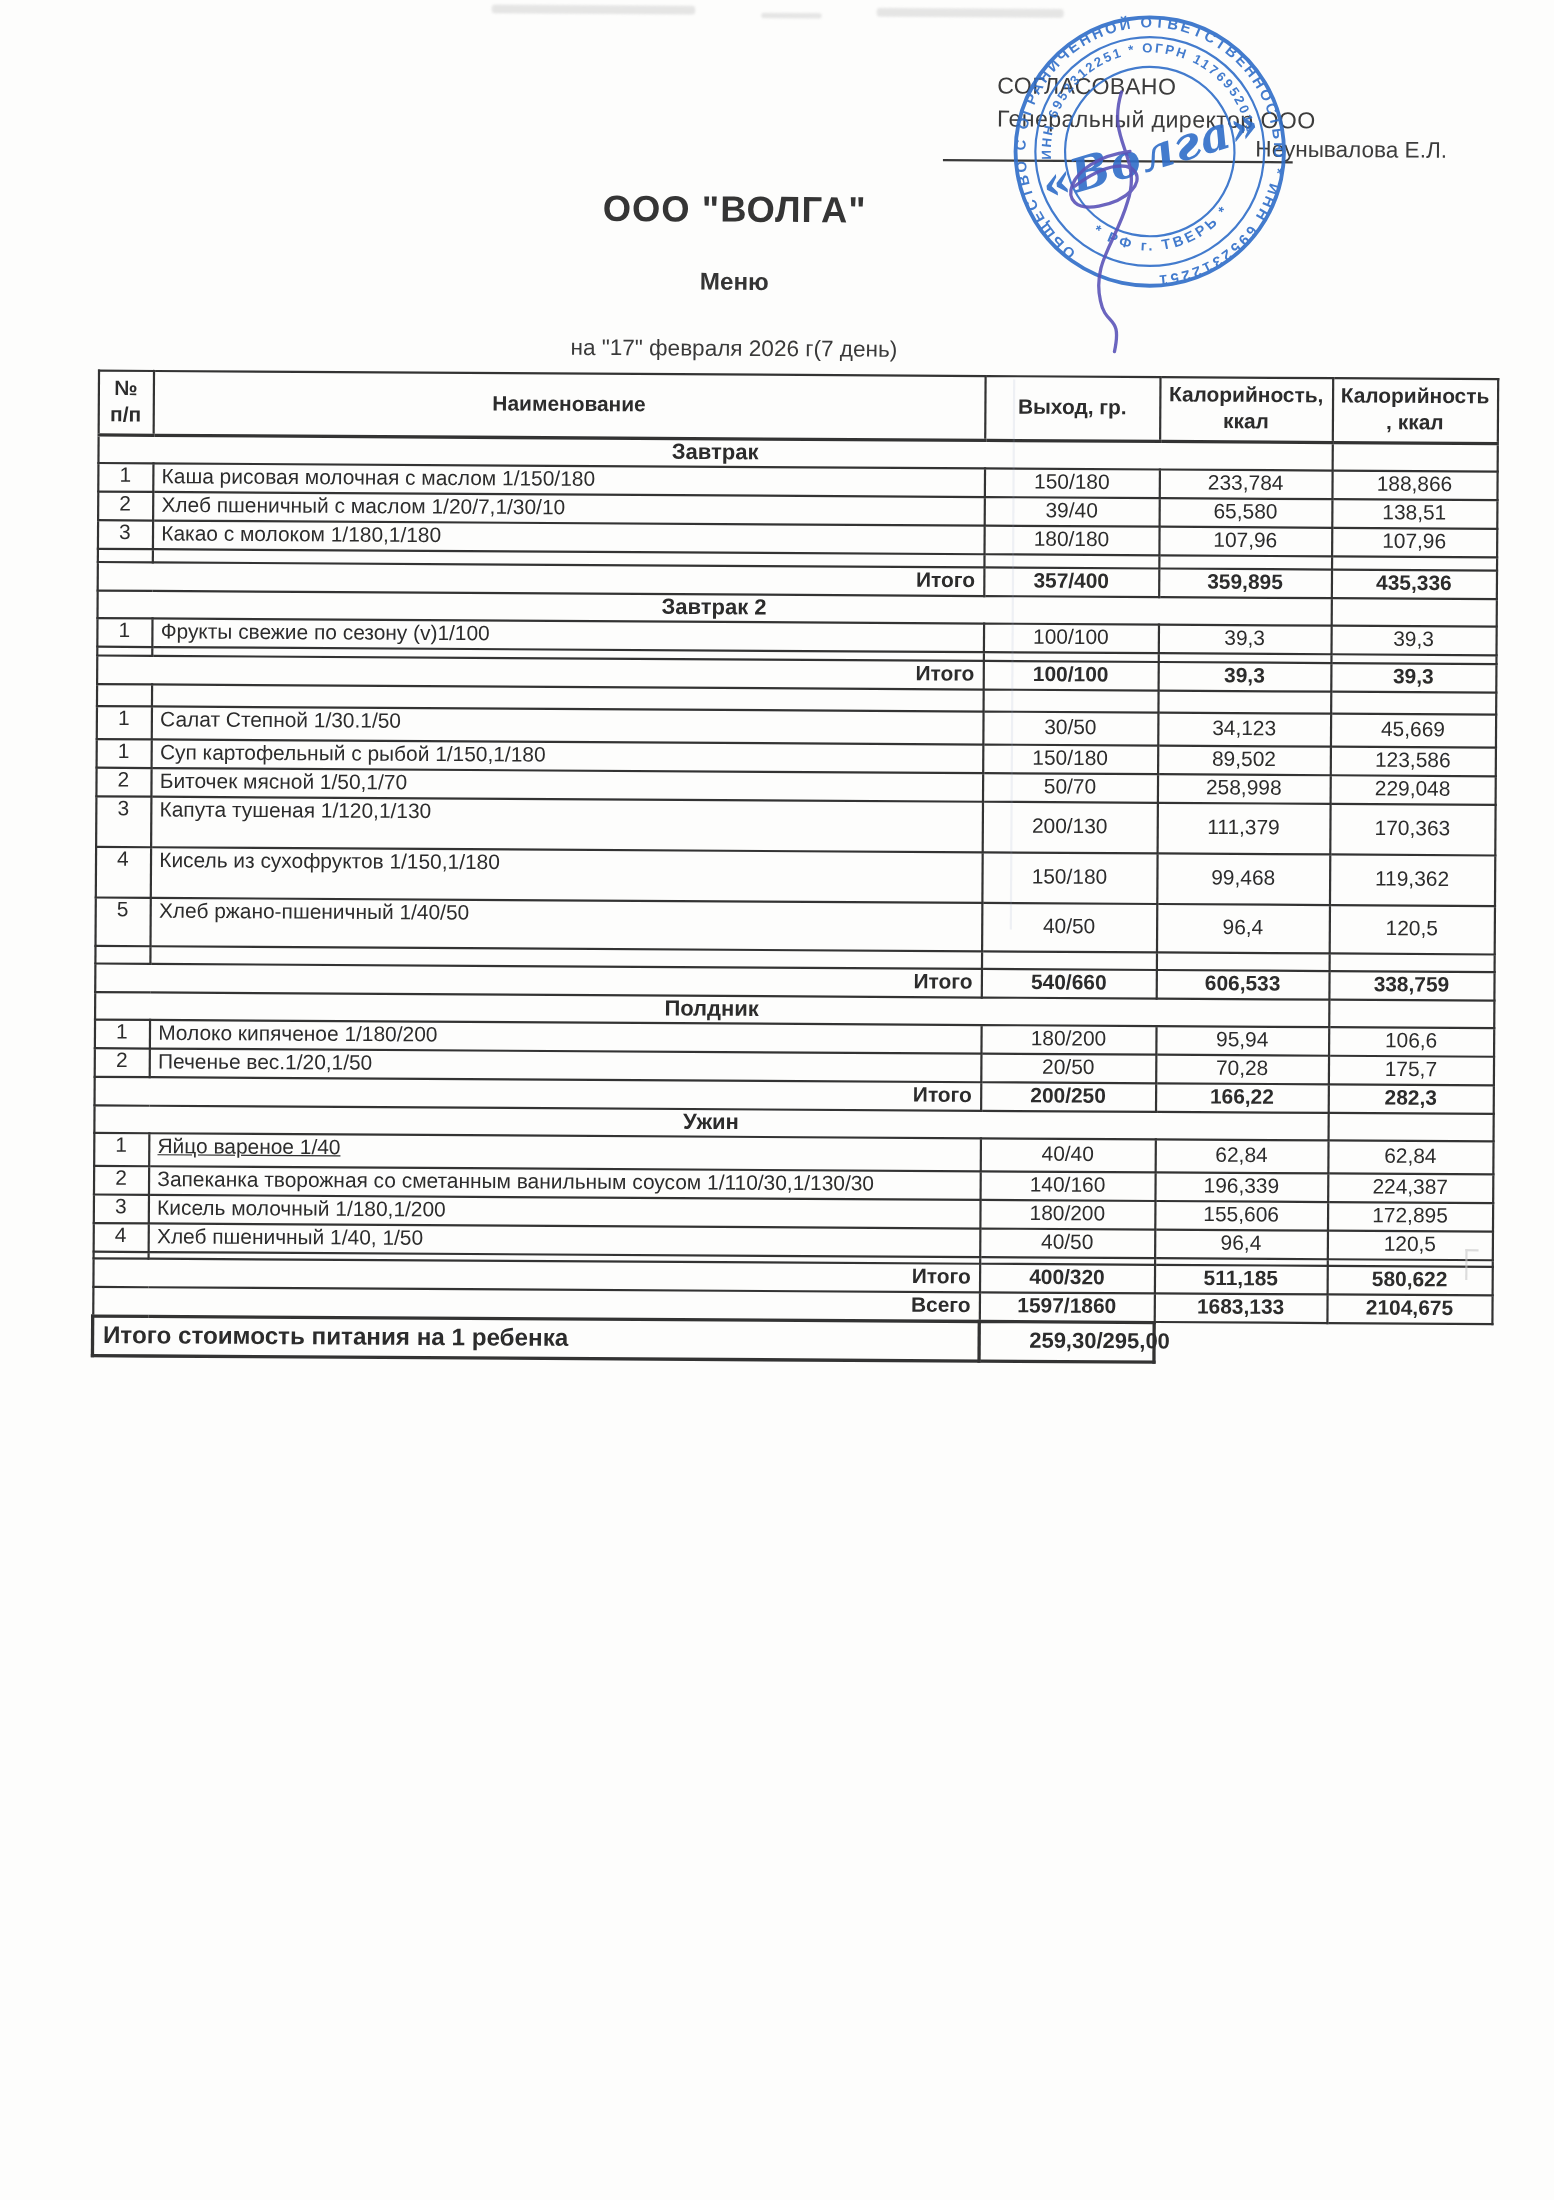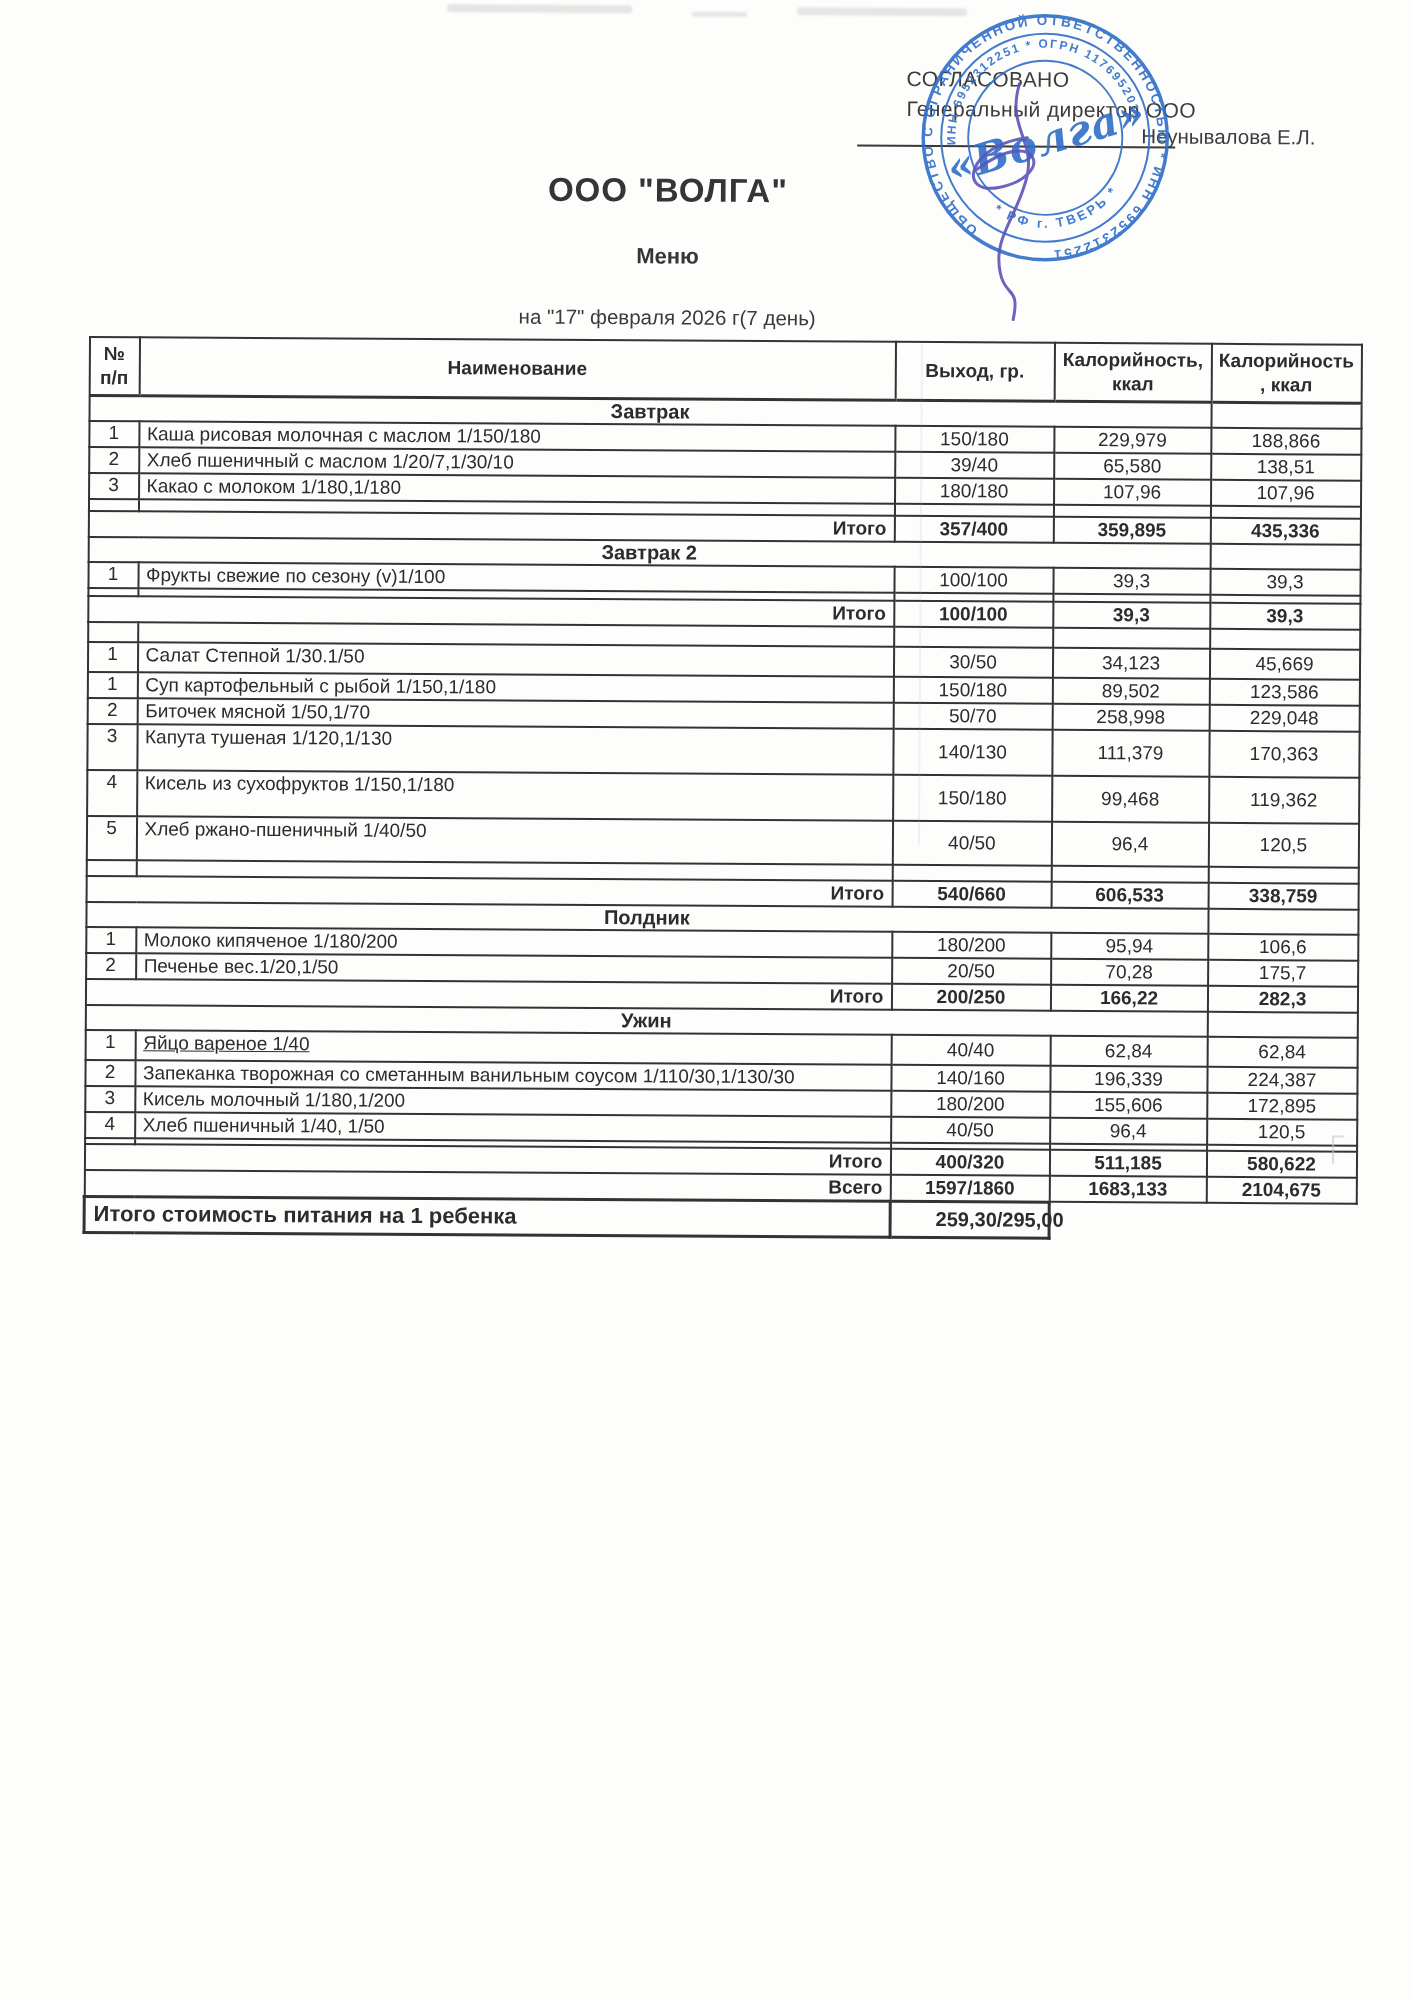--- a/index.html
+++ b/index.html
@@ -127,21 +127,21 @@
       </thead>
       <tbody>
           <tr class="sec">
             <td class="sec-title" colspan="4">Завтрак</td>
             <td></td>
           </tr>
           <tr>
             <td class="num">1</td>
             <td class="name">Каша рисовая молочная с маслом  1/150/180</td>
             <td class="val">150/180</td>
-            <td class="val">229,979</td>
+            <td class="val">233,784</td>
             <td class="val">188,866</td>
           </tr>
           <tr>
             <td class="num">2</td>
             <td class="name">Хлеб пшеничный с маслом 1/20/7,1/30/10</td>
             <td class="val">39/40</td>
             <td class="val">65,580</td>
             <td class="val">138,51</td>
           </tr>
           <tr>
@@ -212,21 +212,21 @@
           <tr>
             <td class="num">2</td>
             <td class="name">Биточек мясной 1/50,1/70</td>
             <td class="val">50/70</td>
             <td class="val">258,998</td>
             <td class="val">229,048</td>
           </tr>
           <tr style="height: 46px;">
             <td class="num">3</td>
             <td class="name">Капута тушеная 1/120,1/130</td>
-            <td class="val">140/130</td>
+            <td class="val">200/130</td>
             <td class="val">111,379</td>
             <td class="val">170,363</td>
           </tr>
           <tr style="height: 46px;">
             <td class="num">4</td>
             <td class="name">Кисель из сухофруктов 1/150,1/180</td>
             <td class="val">150/180</td>
             <td class="val">99,468</td>
             <td class="val">119,362</td>
           </tr>

